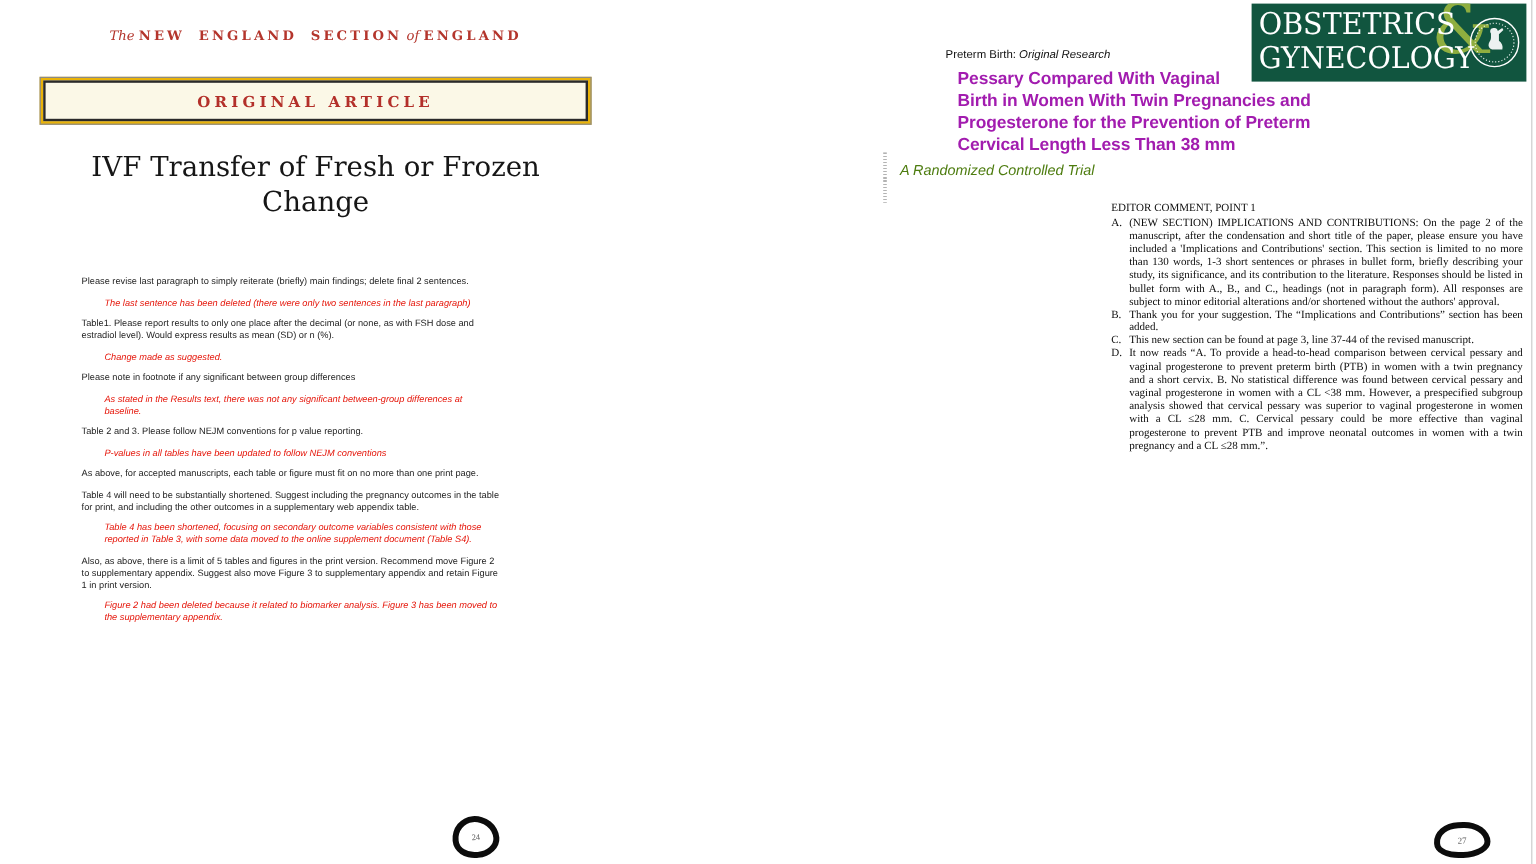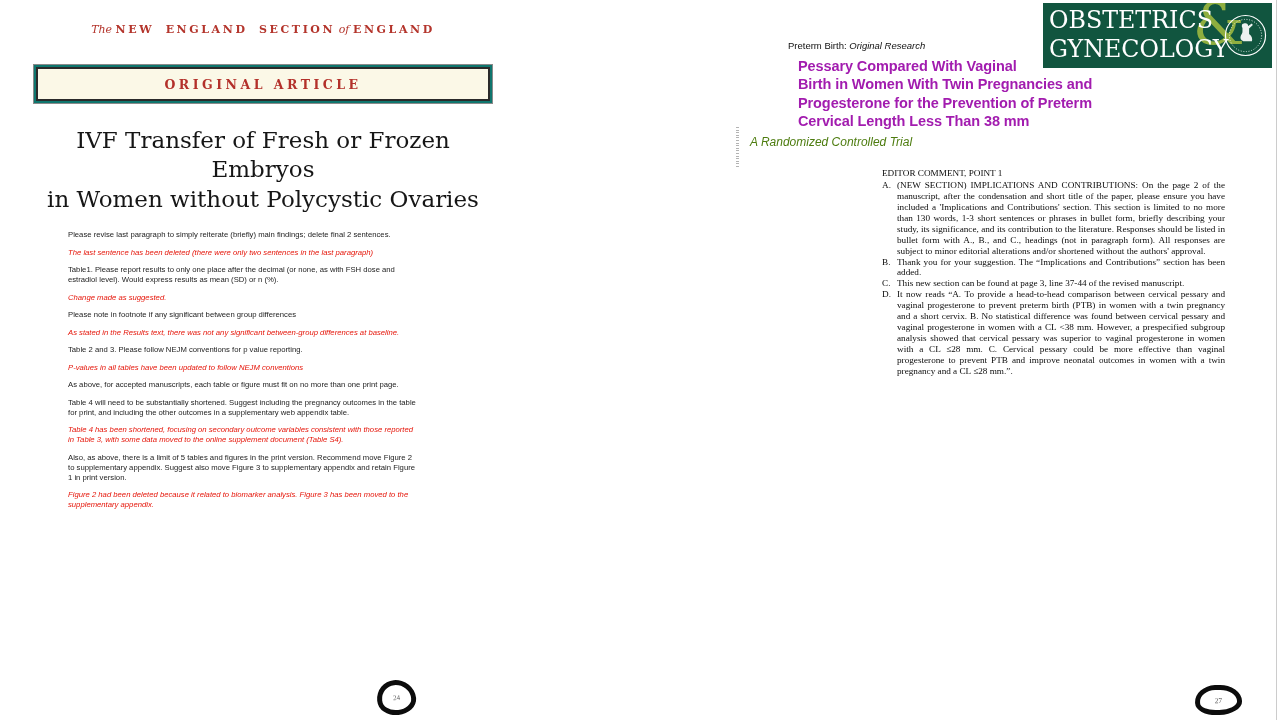--- a/index.html
+++ b/index.html
@@ -11,51 +11,51 @@
 
   
   .masthead{
     left:30px;top:23px;width:466px;text-align:center;
     font-family:"DejaVu Serif",serif;font-size:11px;color:#b4352c;
   }
   .masthead .caps{letter-spacing:2.6px;word-spacing:5px;font-weight:600;}
   .masthead .it{font-style:italic;letter-spacing:0;font-weight:400;}
 
   .banner-outer{
-    left:33px;top:64px;width:454px;border:1px solid #8a8a8a;padding:2px;background:#0f766e;
+    left:33px;top:64px;width:454px;border:1px solid #8a8a8a;padding:2px;background:#eab308;
   }
   .banner-inner{
     border:2px solid #2a2a2a;background:#fbf8e7;text-align:center;padding:8px 0 7px 0;
     font-family:"DejaVu Serif",serif;font-size:12.5px;letter-spacing:3.5px;
     color:#b3302a;font-weight:600;
   }
 
   .left-title{
     left:30px;top:126px;width:466px;text-align:center;
     font-family:"DejaVu Serif",serif;font-size:23px;line-height:1.28;color:#161616;
   }
 
   .left-body{
     left:68px;top:230px;width:348px;font-size:7.7px;line-height:1.3;color:#1c1c1c;
   }
   .left-body p{margin:0 0 7.5px 0;}
-  .left-body p.response{color:#e51408;font-style:italic;}
+  .left-body p.response{color:#e51408;font-style:italic;margin-left:19px;}
 
   
   .kicker{left:788px;top:40px;font-size:9.5px;color:#101010;}
   .kicker .it{font-style:italic;}
 
   .right-title{
     left:750px;top:57px;width:310px;font-size:14.5px;font-weight:bold;
     line-height:1.26;color:#a21caf;letter-spacing:-0.1px;margin-left:48px;
   }
   .right-subtitle{left:750px;top:135px;font-size:12px;font-style:italic;color:#4d7c0f;}
 
   .editor{
-    left:882px;top:168px;width:343px;font-family:"Liberation Serif",serif;
+    left:926px;top:168px;width:343px;font-family:"Liberation Serif",serif;
     font-size:9.2px;line-height:1.19;color:#0c0c0c;text-align:justify;
   }
   .editor .heading{text-align:left;margin:0 0 1px 0;}
   .editor .item{position:relative;padding-left:15px;}
   .editor .item .lbl{position:absolute;left:0;top:0;}
 
   
   .logo{
     left:1043px;top:3px;width:229px;height:65px;background:#11553f;overflow:hidden;
   }
@@ -103,22 +103,21 @@
   <span class="caps">NEW ENGLAND SECTION</span>
   <span class="it">of</span>
   <span class="caps">ENGLAND</span>
 </div>
 
 <div class="abs banner-outer">
   <div class="banner-inner">ORIGINAL ARTICLE</div>
 </div>
 
 <div class="abs left-title">
-  <div>IVF Transfer of Fresh or Frozen Embryos</div>
-  <div>in Women without Polycystic Ovaries</div>
+  <div>IVF Transfer of Fresh or Frozen Change</div>
 </div>
 
 <div class="abs left-body">
   <p class="comment">Please revise last paragraph to simply reiterate (briefly) main findings; delete final 2 sentences.</p>
   <p class="response">The last sentence has been deleted (there were only two sentences in the last paragraph)</p>
   <p class="comment">Table1. Please report results to only one place after the decimal (or none, as with FSH dose and estradiol level). Would express results as mean (SD) or n (%).</p>
   <p class="response">Change made as suggested.</p>
   <p class="comment">Please note in footnote if any significant between group differences</p>
   <p class="response">As stated in the Results text, there was not any significant between-group differences at baseline.</p>
   <p class="comment">Table 2 and 3.  Please follow NEJM conventions for p value reporting.</p>

